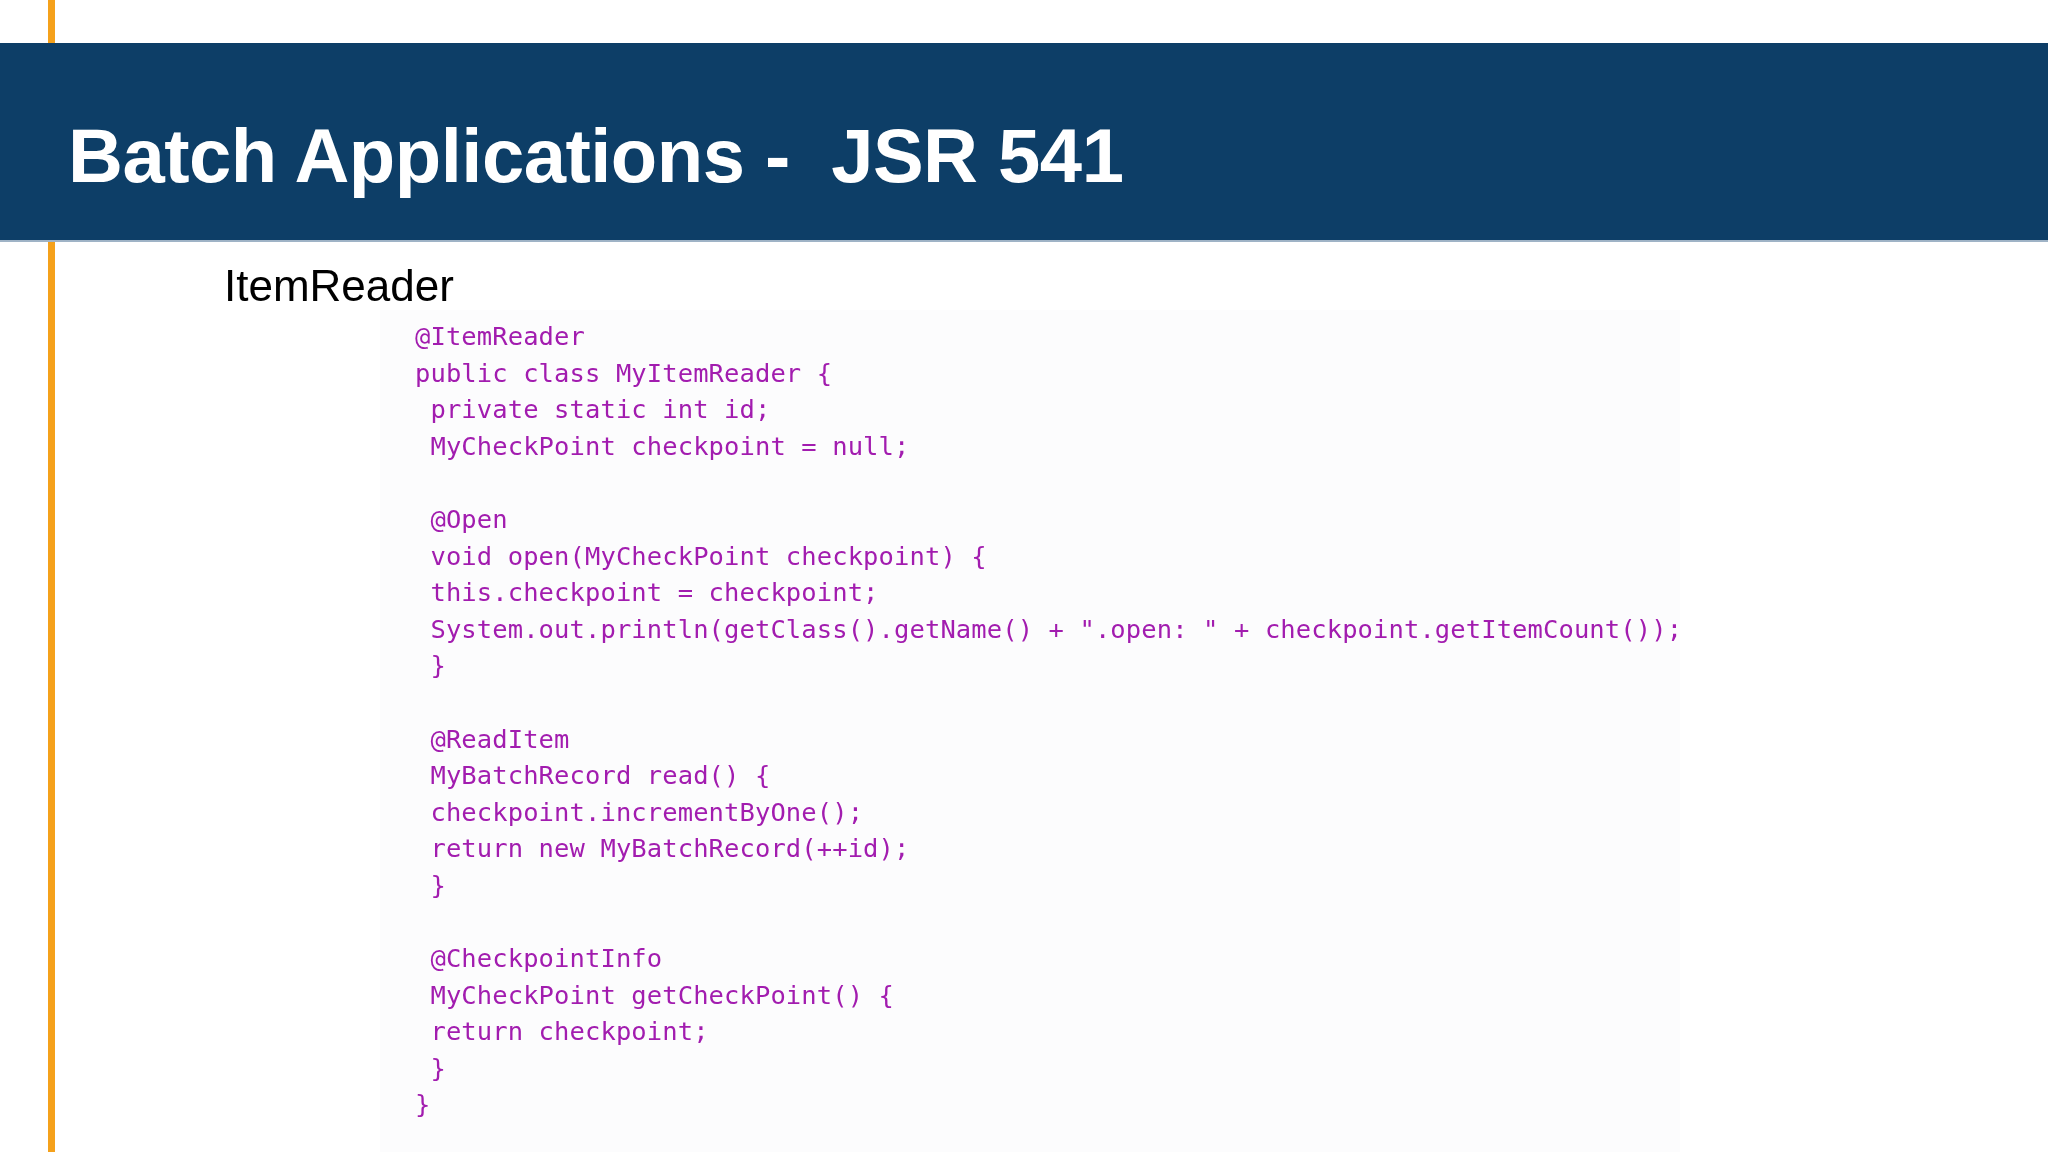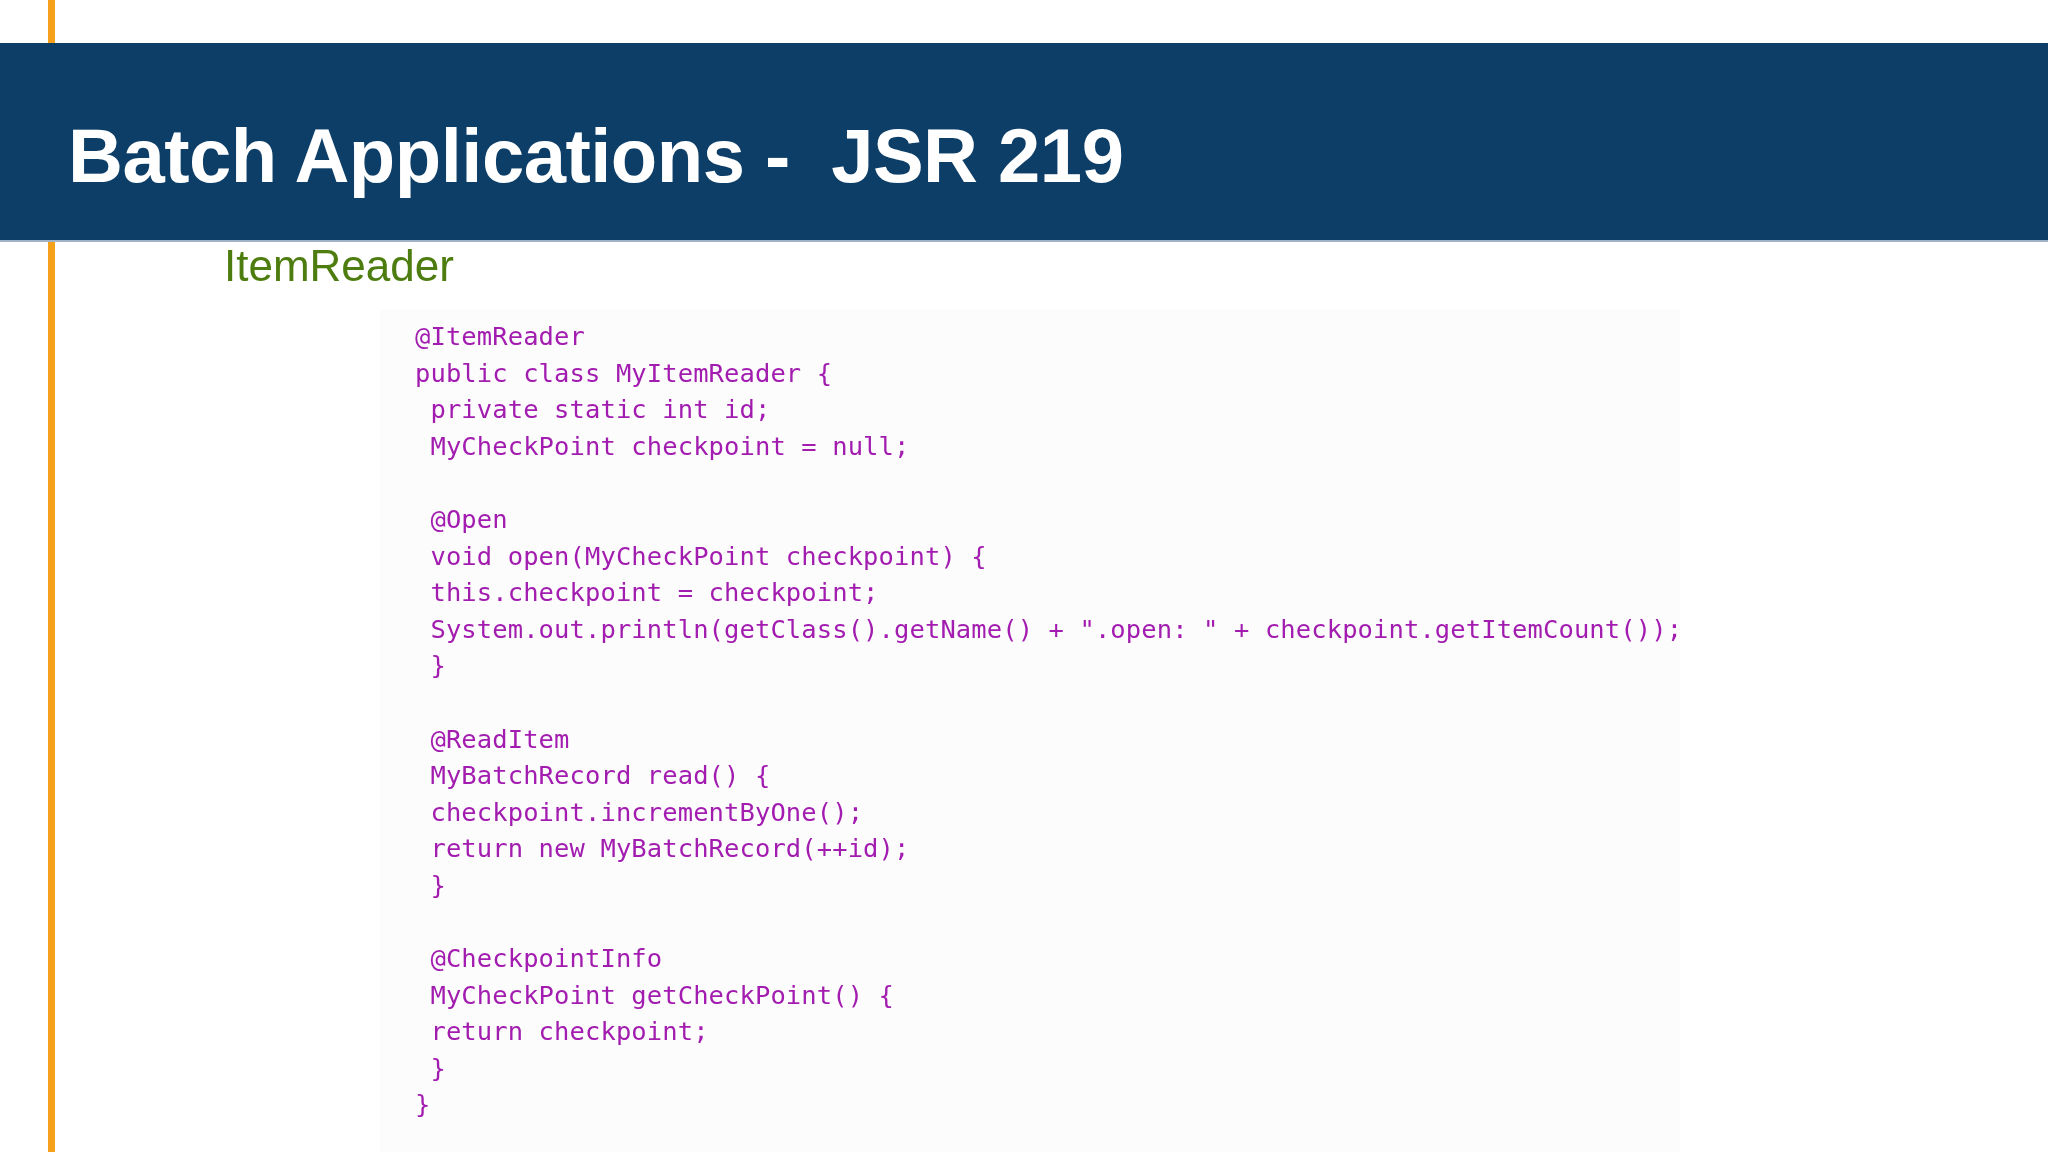--- a/index.html
+++ b/index.html
@@ -53,22 +53,22 @@
     color: #FFFFFF;
     font-size: 76px;
     font-weight: bold;
     line-height: 110px;
     letter-spacing: -0.5px;
     white-space: pre;
   }
   #subtitle {
     position: absolute;
     left: 224px;
-    top: 240px;
-    color: #4d7c0f;
+    top: 260px;
+    color: #000000;
     font-size: 44px;
     font-weight: normal;
     line-height: 52px;
     white-space: pre;
   }
   
   #code-block {
     position: absolute;
     left: 380px;
     top: 310px;
@@ -98,21 +98,21 @@
   }
 </style>
 </head>
 <body>
 
 <div id="slide">
 
   <div id="accent-rule"></div>
 
   <div id="title-banner">
-    <div id="slide-title">Batch Applications -  JSR 219</div>
+    <div id="slide-title">Batch Applications -  JSR 541</div>
   </div>
   <div id="title-banner-edge"></div>
 
   <div id="subtitle">ItemReader</div>
 
   <div id="code-block">
     <div id="code-listing"><span class="ln">@ItemReader</span><span class="ln">public class MyItemReader {</span><span class="ln"> private static int id;</span><span class="ln"> MyCheckPoint checkpoint = null;</span><span class="ln blank">&nbsp;</span><span class="ln"> @Open</span><span class="ln"> void open(MyCheckPoint checkpoint) {</span><span class="ln"> this.checkpoint = checkpoint;</span><span class="ln"> System.out.println(getClass().getName() + ".open: " + checkpoint.getItemCount());</span><span class="ln"> }</span><span class="ln blank">&nbsp;</span><span class="ln"> @ReadItem</span><span class="ln"> MyBatchRecord read() {</span><span class="ln"> checkpoint.incrementByOne();</span><span class="ln"> return new MyBatchRecord(++id);</span><span class="ln"> }</span><span class="ln blank">&nbsp;</span><span class="ln"> @CheckpointInfo</span><span class="ln"> MyCheckPoint getCheckPoint() {</span><span class="ln"> return checkpoint;</span><span class="ln"> }</span><span class="ln">}</span></div>
   </div>
 
 </div>

